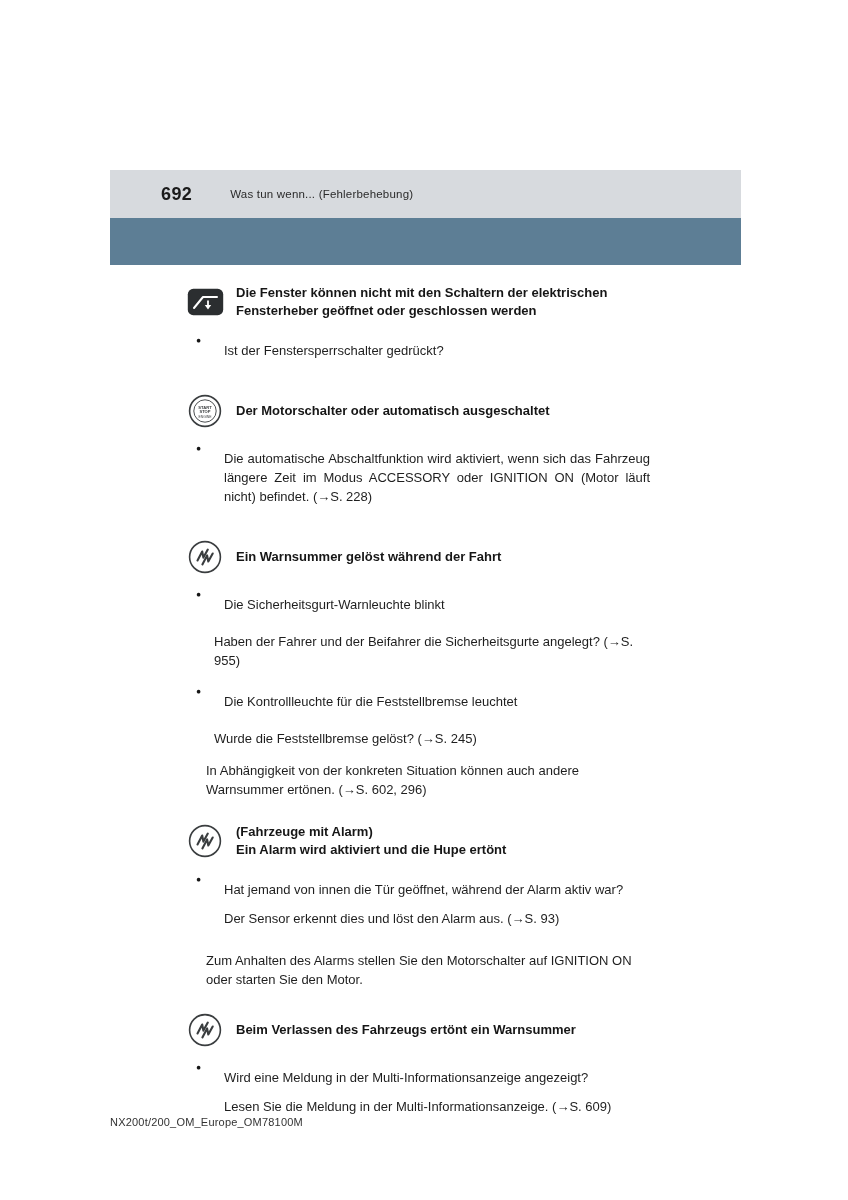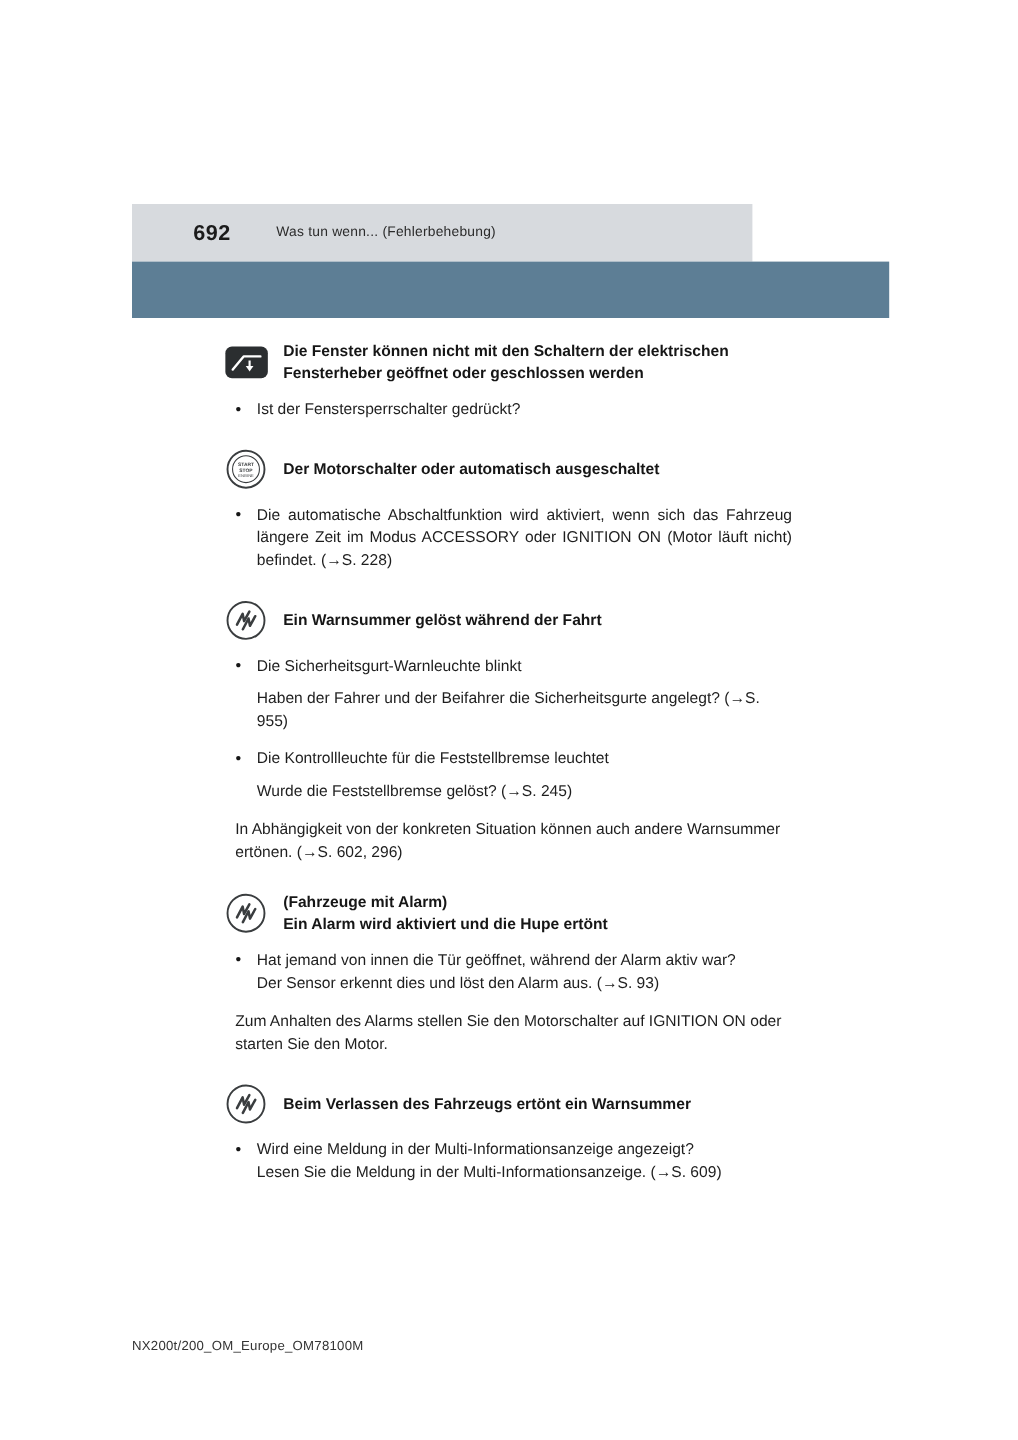--- a/index.html
+++ b/index.html
@@ -8,21 +8,21 @@
     background: #ffffff;
     font-family: "Liberation Sans", sans-serif;
     color: #1e1e1e;
     position: relative;
     overflow: hidden;
   }
   .page { position: relative; width: 848px; height: 1200px; background: #fff; }
 
   .header-bar {
     position: absolute; left: 110px; top: 170px;
-    width: 517px; height: 48px;
+    width: 631px; height: 48px;
     background: var(--header-bar, #d7dade);
     display: flex; align-items: center;
   }
   .page-number {
     margin-left: 51px;
     font-size: 18px; font-weight: 700; letter-spacing: 0.4px; color: #1b1b1b;
   }
   .header-title { margin-left: 38px; font-size: 11.5px; color: #2b2b2b; letter-spacing: 0.2px; }
 
   .accent-bar {
@@ -38,21 +38,21 @@
 
   .topic { margin-bottom: 24px; }
   .topic-head { display: flex; align-items: center; gap: 12px; margin-left: -10px; margin-bottom: 11px; }
   .icon-wrap { flex: 0 0 38px; display: flex; justify-content: center; align-items: center; }
   .topic-title { margin: 0; font-size: 13px; font-weight: 700; line-height: 18px; color: #161616; }
   .topic-title div { margin: 0; }
 
   .bullet { display: flex; margin-bottom: 8px; }
   .marker { flex: 0 0 18px; font-size: 8.5px; line-height: 19px; color: #161616; }
   .bullet-body { flex: 1; }
-  p { margin: 0; }
+  p { margin: 10px; }
   .justify { text-align: justify; }
   .sub-para { margin: 6px 0 12px 18px; }
   .closing { margin-top: 13px; }
 
   .footer {
     position: absolute; left: 110px; top: 1072px;
     font-size: 11px; color: #333333; letter-spacing: 0.2px; margin-top: 44px;
   }
 
   svg text { font-family: "Liberation Sans", sans-serif; }

